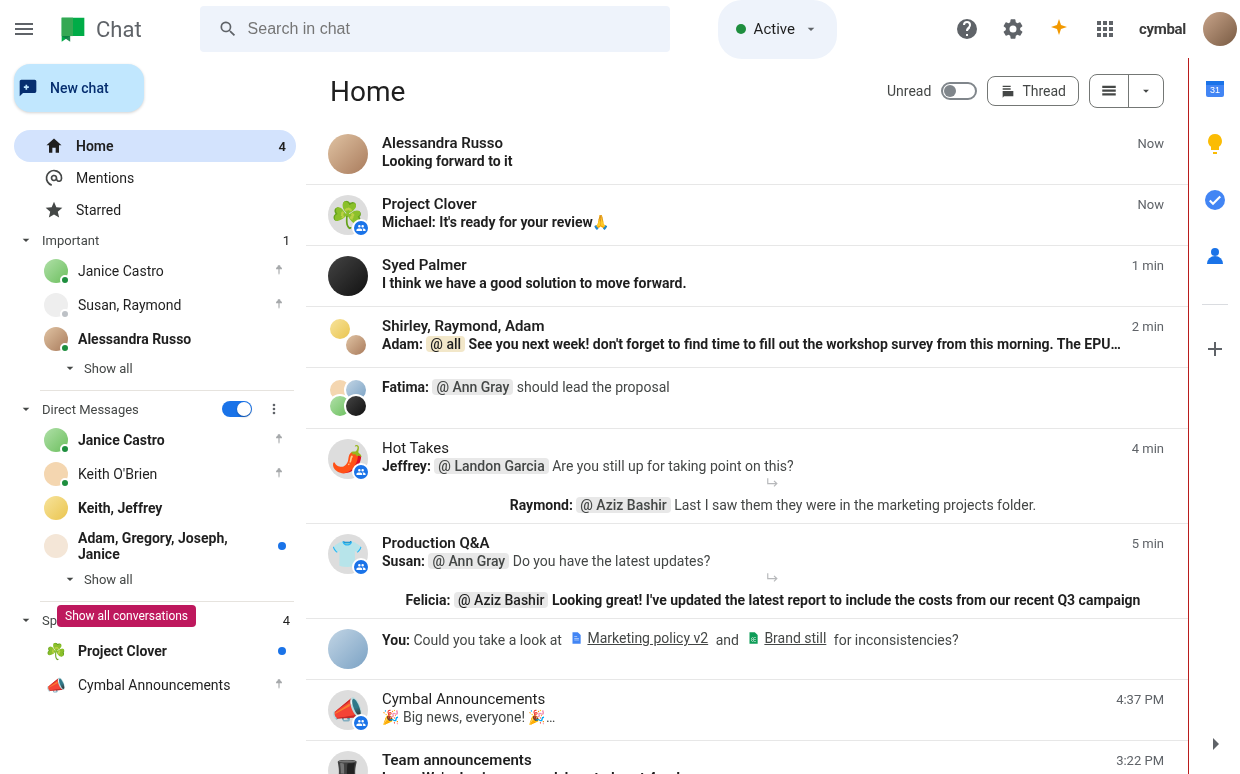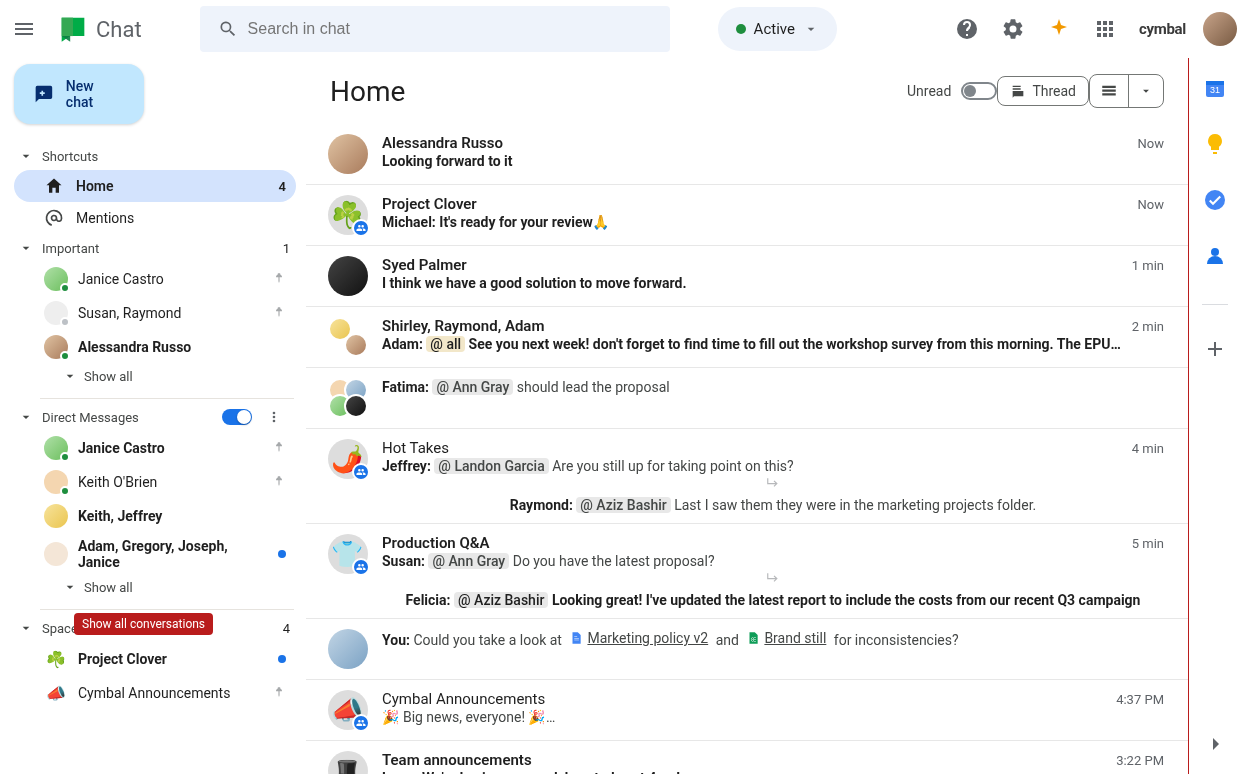--- a/index.html
+++ b/index.html
@@ -7,38 +7,38 @@
 
 
 .header { display: flex; align-items: center; height: 58px; padding: 0 0; gap: 8px; }
 .menu-btn { width: 48px; height: 48px; display: flex; align-items: center; justify-content: center; border-radius: 50%; cursor: pointer; }
 .logo-area { display: flex; align-items: center; gap: 6px; margin-right: 50px; }
 .chat-logo { width: 34px; height: 34px; }
 .chat-wordmark { font-size: 22px; color: #5f6368; font-weight: 400; }
 .search-bar { flex: 1; max-width: 470px; display: flex; align-items: center; background: #eef3fb; border-radius: 4px; height: 46px; padding: 0 8px; }
 .search-icon-wrap { width: 40px; height: 40px; display: flex; align-items: center; justify-content: center; }
 .search-input { flex: 1; border: none; background: transparent; font-size: 16px; color: #5f6368; outline: none; }
-.status-chip { display: flex; align-items: center; gap: 8px; background: #eef3fb; border-radius: 24px; padding: 0 18px; height: 44px; margin-left: 40px; }
+.status-chip { display: flex; align-items: center; gap: 8px; background: #eef3fb; border-radius: 24px; padding: 0 18px; height: 59px; margin-left: 40px; }
 .status-dot { width: 10px; height: 10px; border-radius: 50%; background: #1e8e3e; }
 .status-label { font-size: 15px; color: #1f1f1f; }
 .header-right { display: flex; align-items: center; gap: 6px; margin-left: auto; }
 .hicon { width: 40px; height: 40px; display: flex; align-items: center; justify-content: center; border-radius: 50%; cursor: pointer; }
 .cymbal-logo { font-weight: 700; color: #3a3a3a; padding: 0 8px; font-size: 15px; letter-spacing: -0.3px; }
 .avatar-img { width: 34px; height: 34px; border-radius: 50%; background: linear-gradient(135deg,#c8a48a,#785a42); }
 
 
 .layout { display: flex; height: calc(100% - 58px); }
 .sidebar { width: 306px; padding: 6px 0 0 14px; display: flex; flex-direction: column; }
 .main { flex: 1; display: flex; flex-direction: column; padding: 10px 0 0 0; }
 .railbar { width: 52px; border-left: 1px solid #b91c1c; padding-top: 18px; display: flex; flex-direction: column; align-items: center; gap: 28px; position: relative; }
 .rail-divider { width: 26px; height: 1px; background: #dadce0; margin: 4px 0; }
 .rail-arrow { position: absolute; bottom: 14px; }
 
 
-.new-chat { display: flex; align-items: center; gap: 12px; background: #c1e7fe; border-radius: 16px; padding: 14px 20px; width: 130px; box-shadow: 0 1px 3px rgba(0,0,0,.18); cursor: pointer; margin-bottom: 18px; }
+.new-chat { display: flex; align-items: center; gap: 12px; background: #c1e7fe; border-radius: 16px; padding: 14px 4px; width: 130px; box-shadow: 0 1px 3px rgba(0,0,0,.18); cursor: pointer; margin-bottom: 18px; }
 .new-chat-label { font-size: 14px; font-weight: 500; color: #062e6f; }
 
 
 .section-hdr { display: flex; align-items: center; gap: 8px; padding: 6px 10px 6px 4px; font-size: 13px; color: #444746; cursor: pointer; }
 .section-hdr .count { margin-left: auto; margin-right: 6px; font-size: 13px; color: #1f1f1f; }
 .chev { width: 16px; height: 16px; }
 .nav-item { display: flex; align-items: center; gap: 12px; padding: 6px 10px 6px 30px; font-size: 14px; border-radius: 24px; margin-right: 10px; cursor: pointer; }
 .nav-item.selected { background: #d3e3fd; font-weight: 600; }
 .nav-item .badge { margin-left: auto; font-size: 13px; font-weight: 600; }
 .dm-row { display: flex; align-items: center; gap: 10px; padding: 5px 10px 5px 30px; font-size: 14px; border-radius: 24px; margin-right: 10px; cursor: pointer; position: relative; }
@@ -47,26 +47,26 @@
 .dm-row.bold { font-weight: 700; }
 .dm-avatar { width: 24px; height: 24px; border-radius: 50%; background: #ccc; flex-shrink: 0; position: relative; }
 .dm-avatar .presence { position: absolute; bottom: -2px; right: -2px; width: 10px; height: 10px; border-radius: 50%; border: 2px solid #fff; }
 .dm-avatar .presence.on { background: #1e8e3e; }
 .dm-avatar .presence.off { background: #bdc1c6; }
 .section-hdr.dm { padding-right: 24px; }
 .dm-toggle { position: relative; width: 30px; height: 16px; background: #1a73e8; border-radius: 10px; margin-left: auto; }
 .dm-toggle::after { content: ""; position: absolute; width: 14px; height: 14px; background: #fff; border-radius: 50%; top: 1px; right: 1px; box-shadow: 0 1px 2px rgba(0,0,0,.3); }
 .show-all { font-size: 13px; color: #444746; padding: 4px 10px 10px 48px; cursor: pointer; display: flex; align-items: center; gap: 6px; }
 .space-icon { width: 24px; height: 24px; display: flex; align-items: center; justify-content: center; font-size: 16px; }
-.tooltip { position: absolute; background: #b91c1c; color: #fff; font-size: 12px; padding: 4px 8px; border-radius: 4px; bottom: -30px; left: 60px; white-space: nowrap; z-index: 5; }
+.tooltip { position: absolute; background: #be185d; color: #fff; font-size: 12px; padding: 4px 8px; border-radius: 4px; bottom: -30px; left: 43px; white-space: nowrap; z-index: 5; }
 
 
 .main-header { display: flex; align-items: center; padding: 6px 24px 16px 24px; }
 .main-title { font-size: 28px; color: #1f1f1f; }
-.main-filters { margin-left: auto; display: flex; align-items: center; }
+.main-filters { margin-left: auto; display: flex; align-items: center; gap: 10px; }
 .unread-filter { display: flex; align-items: center; gap: 10px; font-size: 14px; color: #444746; }
 .toggle-off { width: 36px; height: 18px; border: 2px solid #80868b; border-radius: 12px; position: relative; }
 .toggle-off::after { content: ""; position: absolute; width: 12px; height: 12px; background: #80868b; border-radius: 50%; top: 1px; left: 1px; }
 .thread-chip { display: flex; align-items: center; gap: 6px; border: 1px solid #747775; border-radius: 8px; padding: 6px 12px; font-size: 14px; color: #444746; cursor: pointer; }
 .density-chip { display: flex; align-items: center; border: 1px solid #747775; border-radius: 8px; height: 34px; overflow: hidden; }
 .density-chip .seg { padding: 0 10px; height: 100%; display: flex; align-items: center; cursor: pointer; }
 .density-chip .seg + .seg { border-left: 1px solid #747775; }
 
 
 .threads { flex: 1; overflow-y: auto; }
@@ -177,38 +177,38 @@
   <div class="sidebar">
     <div class="new-chat">
       <svg class="i" viewBox="0 0 24 24">
           <path fill="#062e6f" d="M20 2H4a2 2 0 00-2 2v18l4-4h14a2 2 0 002-2V4a2 2 0 00-2-2zm-7 10h-2v2H9v-2H7v-2h2V8h2v2h2z"></path>
         </svg>
       <span class="new-chat-label">New chat</span>
     </div>
 
     <div class="sidebar-scrollwrap">
 
-      <div class="section-hdr">
-        <svg class="chev" viewBox="0 0 24 24">
-            <path fill="#444746" d="M7 10l5 5 5-5z"></path>
-          </svg>
-        <span>Shortcuts</span>
-      </div>
       <div class="nav-item selected">
         <svg class="i" viewBox="0 0 24 24">
             <path fill="#1f1f1f" d="M12 3l9 8h-3v9h-4v-6H10v6H6v-9H3z"></path>
           </svg>
         <span>Home</span>
         <span class="badge">4</span>
       </div>
       <div class="nav-item">
         <svg class="i" viewBox="0 0 24 24">
             <path fill="#444746" d="M12 2a10 10 0 00-3 19.54l.56-1.9A8 8 0 1120 12v1a2 2 0 01-4 0v-1a4 4 0 10-1.38 3A4 4 0 0022 13v-1A10 10 0 0012 2zm0 12a2 2 0 112-2 2 2 0 01-2 2z"></path>
           </svg>
         <span>Mentions</span>
+      </div>
+      <div class="nav-item">
+        <svg class="i" viewBox="0 0 24 24">
+            <path fill="#444746" d="M12 17.27L18.18 21l-1.64-7L22 9.24l-7.19-.62L12 2 9.19 8.62 2 9.24l5.46 4.73L5.82 21z"></path>
+          </svg>
+        <span>Starred</span>
       </div>
 
       <div class="section-hdr">
         <svg class="chev" viewBox="0 0 24 24">
             <path fill="#444746" d="M7 10l5 5 5-5z"></path>
           </svg>
         <span>Important</span>
         <span class="count">1</span>
       </div>
       <div class="dm-row">
@@ -424,21 +424,21 @@
     <div class="thread-avatar emoji-av">👕<span class="space-badge">
               <svg width="10" height="10" viewBox="0 0 24 24">
                 <path fill="#fff" d="M16 11a3 3 0 10-3-3 3 3 0 003 3zm-8 0a3 3 0 10-3-3 3 3 0 003 3zm0 2c-2.33 0-7 1.17-7 3.5V19h14v-2.5C15 14.17 10.33 13 8 13zm8 0c-.29 0-.62.02-.97.05A4.22 4.22 0 0117 16.5V19h6v-2.5c0-2.33-4.67-3.5-7-3.5z"></path>
               </svg>
             </span></div>
     <div class="thread-body">
       <div class="thread-top">
         <span class="thread-sender">Production Q&amp;A</span>
         <span class="thread-time">5 min</span>
       </div>
-      <div class="thread-snippet"><span class="prefix">Susan:</span> <span class="mention-chip">@ Ann Gray</span><span> Do you have the latest proposal?</span></div>
+      <div class="thread-snippet"><span class="prefix">Susan:</span> <span class="mention-chip">@ Ann Gray</span><span> Do you have the latest updates?</span></div>
             <div class="sub-row">
               <svg class="sub-arrow" width="14" height="14" viewBox="0 0 24 24">
                 <path fill="#5f6368" d="M4 4v8h12l-3-3 1.4-1.4L20 13l-5.6 5.4L13 17l3-3H2V4z"></path>
               </svg>
               <div class="thread-snippet bold"><span class="prefix">Felicia:</span> <span class="mention-chip">@ Aziz Bashir</span><span> Looking great! I've updated the latest report to include the costs from our recent Q3 campaign</span></div>
             </div>
     </div>
         </div>
         <div class="thread">
     <div class="thread-avatar av5"></div>

